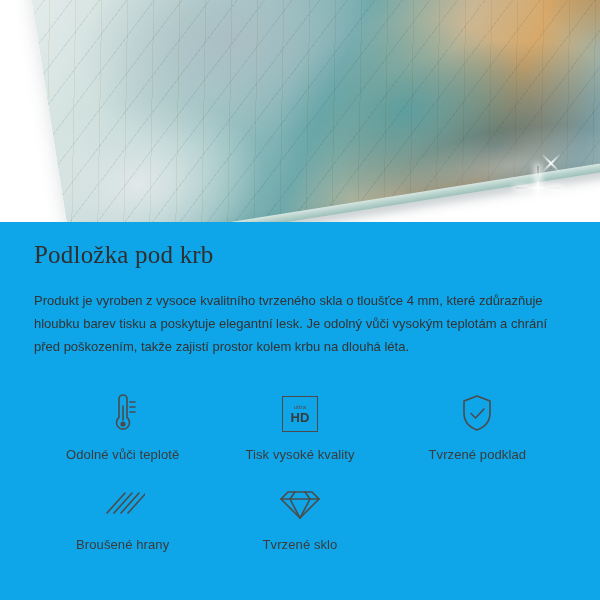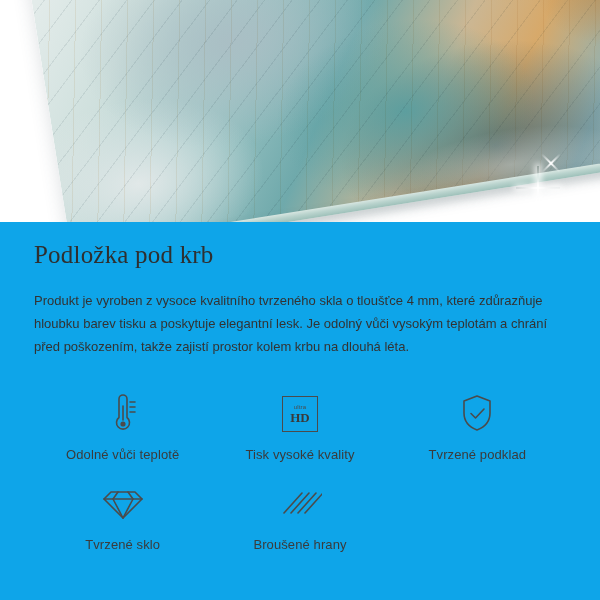--- a/index.html
+++ b/index.html
@@ -210,21 +210,20 @@
   .ultrahd-box .u1 {
     font-size: 6px;
     color: #4b4b4b;
     letter-spacing: .2px;
   }
   .ultrahd-box .u2 {
     font-size: 13px;
     font-weight: bold;
     color: #3a3a3a;
     margin-top: 1px;
-    font-family: Liberation Serif, serif;
   }
 </style>
 </head>
 <body>
 
 <div class="page">
 
   <div class="hero">
     <div class="hero-plate"></div>
     <div class="hero-edge"></div>
@@ -273,42 +272,42 @@
               <path d="M20 4 L33 9 v12 c0 9 -6.5 14.5 -13 17 -6.5 -2.5 -13 -8 -13 -17 V9 Z"></path>
               <path d="M14 21.5 l4.5 4.5 L27 17"></path>
             </g>
           </svg>
         </div>
         <div class="feature-label">Tvrzené podklad</div>
       </div>
 
       <div class="feature">
         <div class="feature-icon">
+          <svg width="44" height="34" viewBox="0 0 44 34" aria-hidden="true">
+            <g class="ico-stroke">
+              <path d="M6 26 L24 6"></path>
+              <path d="M13 26 L31 6"></path>
+              <path d="M20 26 L38 6"></path>
+              <path d="M27 26 L45 6"></path>
+            </g>
+          </svg>
+        </div>
+        <div class="feature-label">Broušené hrany</div>
+      </div>
+
+      <div class="feature">
+        <div class="feature-icon">
           <svg width="44" height="40" viewBox="0 0 44 40" aria-hidden="true">
             <g class="ico-stroke">
               <path d="M10 8 h24 l7 7 -19 19 -19 -19 Z"></path>
               <path d="M3 15 h38"></path>
               <path d="M17 8 l-5 7 10 19"></path>
               <path d="M27 8 l5 7 -10 19"></path>
             </g>
           </svg>
         </div>
         <div class="feature-label">Tvrzené sklo</div>
       </div>
 
-      <div class="feature">
-        <div class="feature-icon">
-          <svg width="44" height="34" viewBox="0 0 44 34" aria-hidden="true">
-            <g class="ico-stroke">
-              <path d="M6 26 L24 6"></path>
-              <path d="M13 26 L31 6"></path>
-              <path d="M20 26 L38 6"></path>
-              <path d="M27 26 L45 6"></path>
-            </g>
-          </svg>
-        </div>
-        <div class="feature-label">Broušené hrany</div>
-      </div>
-
 
     </div>
   </div>
 </div>
 
 </body></html>

